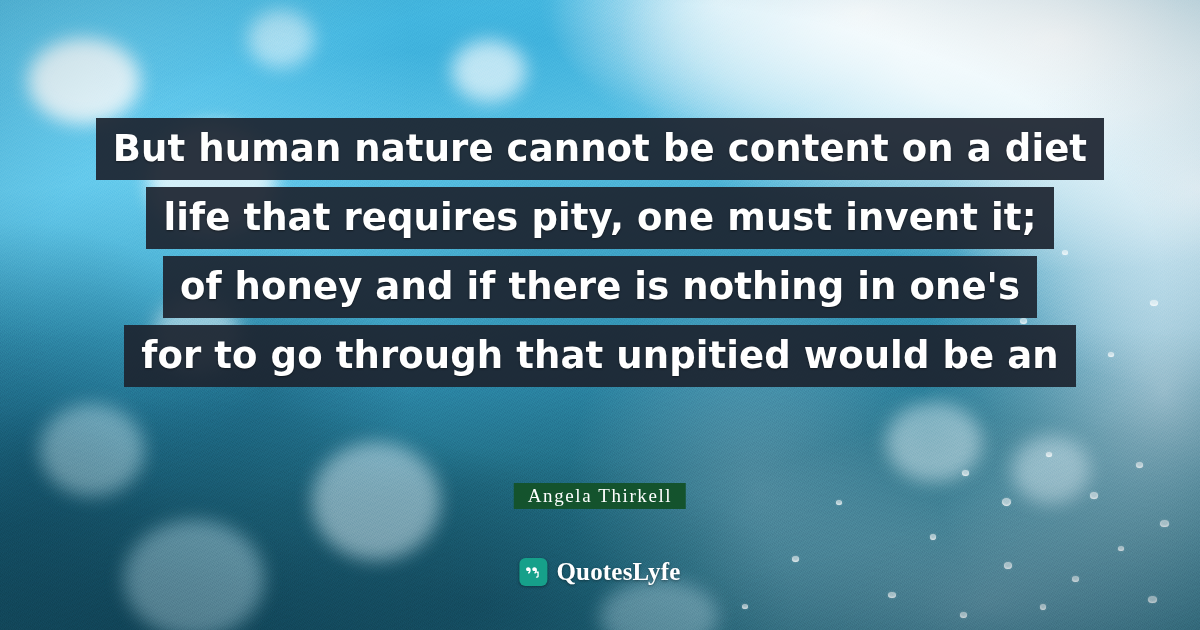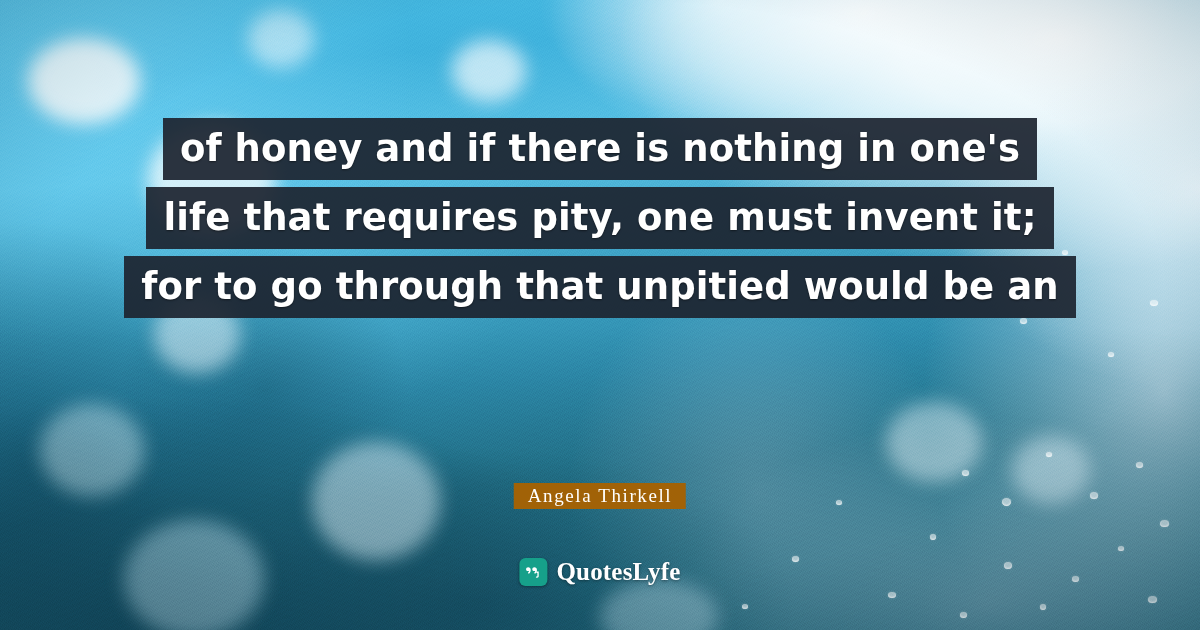--- a/index.html
+++ b/index.html
@@ -113,21 +113,21 @@
     white-space: nowrap;
     letter-spacing: 0.1px;
     text-shadow: 0 1px 2px rgba(0,0,0,0.45);
   }
 
   #author-badge {
     position: absolute;
     left: 50%;
     transform: translateX(-50%);
     top: 483px;
-    background: #a16207;
+    background: #14532d;
     color: #ffffff;
     font-family: "Liberation Serif", serif;
     font-size: 19px;
     line-height: 26px;
     height: 26px;
     padding: 0 14px;
     letter-spacing: 1.6px;
     white-space: nowrap;
   }
 
@@ -205,22 +205,23 @@
     <div class="droplet" style="left:1020px; top:318px; width:7px;  height:6px;"></div>
     <div class="droplet" style="left:1108px; top:352px; width:6px;  height:5px;"></div>
     <div class="droplet" style="left:1150px; top:300px; width:8px;  height:6px;"></div>
     <div class="droplet" style="left:1062px; top:250px; width:6px;  height:5px;"></div>
   </div>
 
   <div class="bg-layer" id="bg-grain"></div>
   <div class="bg-layer" id="bg-vignette"></div>
 
   <div id="quote-block">
+    <div class="quote-line">But human nature cannot be content on a diet</div>
+    <div class="quote-line">life that requires pity, one must invent it;</div>
     <div class="quote-line">of honey and if there is nothing in one's</div>
-    <div class="quote-line">life that requires pity, one must invent it;</div>
     <div class="quote-line">for to go through that unpitied would be an</div>
   </div>
 
   <div id="author-badge">Angela Thirkell</div>
 
   <div id="brand">
     <div id="brand-mark">
       <svg width="18" height="18" viewBox="0 0 24 24" aria-hidden="true">
         <path d="M5.0 5.6c-1.55 0-2.8 1.15-2.8 2.6 0 1.45 1.25 2.6 2.8 2.6 0.42 0 0.8-0.08 1.14-0.23 -0.1 1.0 -0.62 1.9 -1.5 2.55 l1.05 1.35 c1.9 -1.3 2.75 -3.1 2.75 -5.3 0 -2.2 -1.4 -3.57 -3.44 -3.57 z" fill="#ffffff"></path>
         <path d="M13.3 5.6c-1.55 0-2.8 1.15-2.8 2.6 0 1.45 1.25 2.6 2.8 2.6 0.42 0 0.8-0.08 1.14-0.23 -0.1 1.0 -0.62 1.9 -1.5 2.55 l1.05 1.35 c1.9 -1.3 2.75 -3.1 2.75 -5.3 0 -2.2 -1.4 -3.57 -3.44 -3.57 z" fill="#ffffff"></path>

